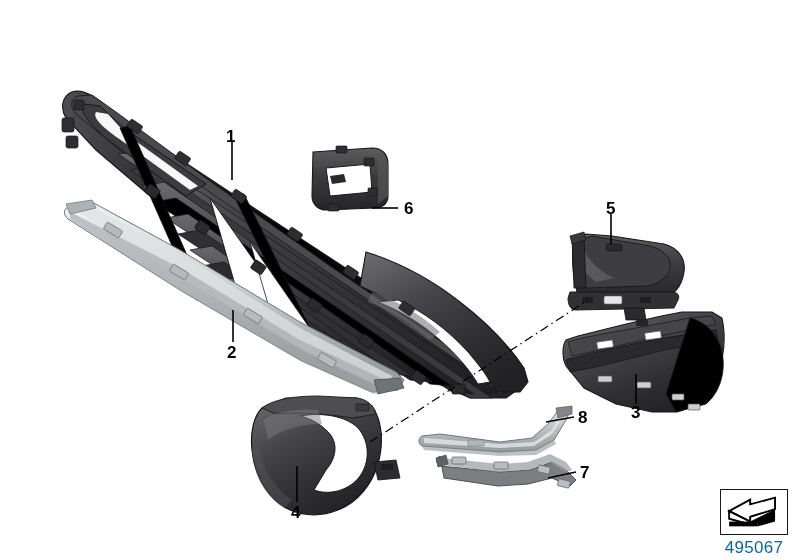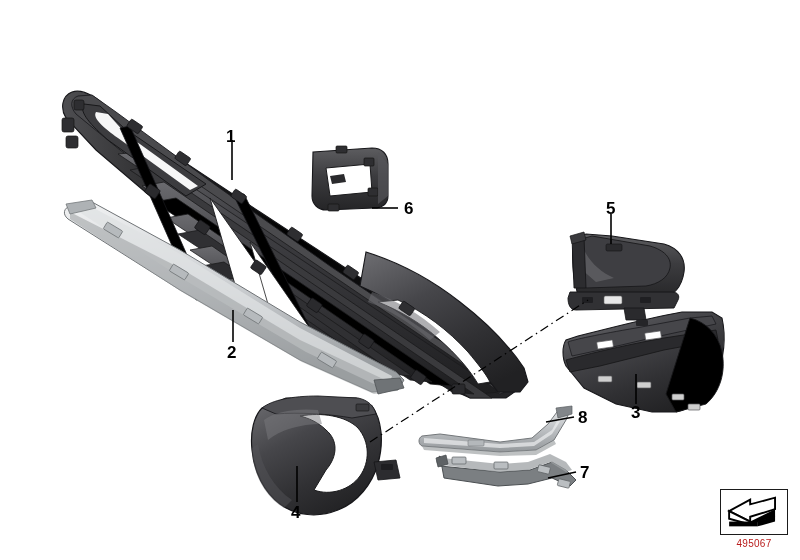--- a/index.html
+++ b/index.html
@@ -34,22 +34,22 @@
     background:#ffffff;
     box-sizing:border-box;
   }
   #id-box svg{display:block;width:100%;height:100%;}
   #diagram-number{
     position:absolute;
     left:720px;top:538px;
     width:68px;
     text-align:center;
     font-family:"Liberation Sans", sans-serif;
-    font-size:10px;
-    color:#b91c1c;
+    font-size:17px;
+    color:#0369a1;
     letter-spacing:0.3px;
   }
 </style>
 </head>
 <body>
 
 <div id="stage">
 
   <svg id="diagram" viewBox="0 0 800 560">
     <defs>

